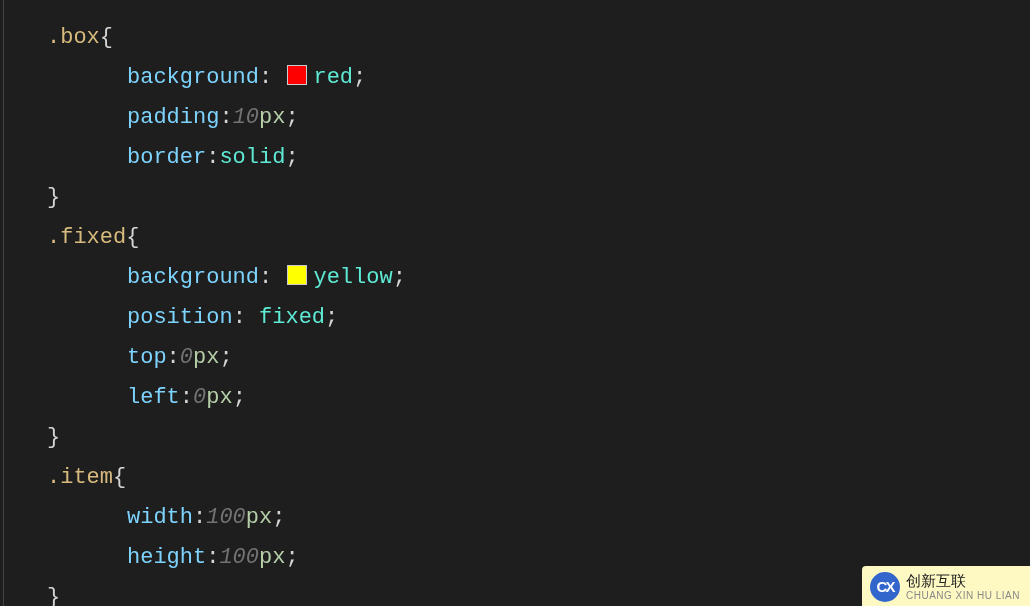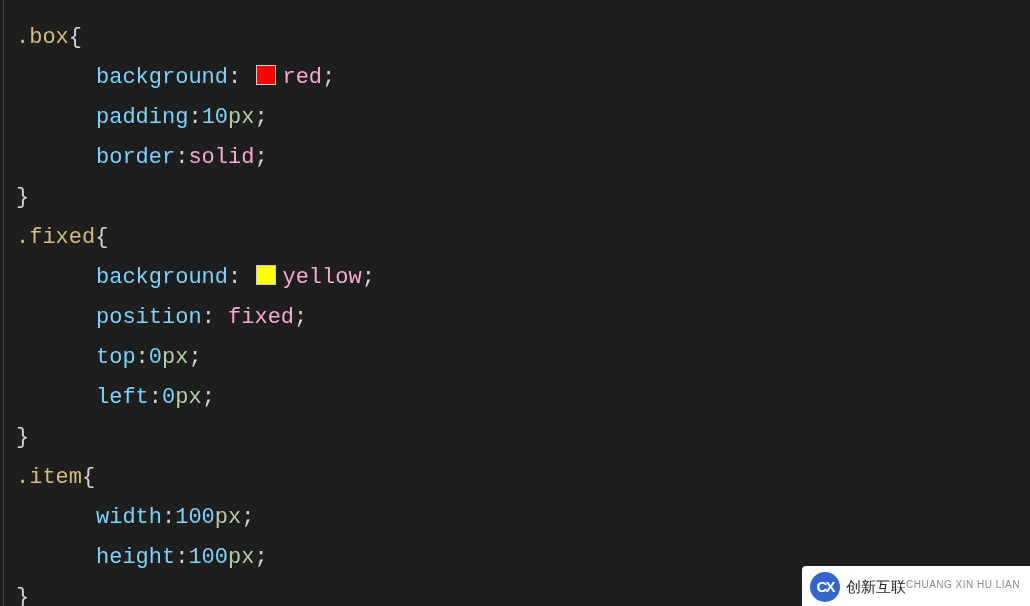--- a/index.html
+++ b/index.html
@@ -1,33 +1,33 @@
 <!DOCTYPE html>
 <html><head>
 <meta charset="utf-8">
 <style>
   html,body{margin:0;padding:0;width:1030px;height:606px;background:#1e1e1e;font-family:Consolas,"Courier New",monospace;font-size:22px;overflow:hidden;}
-  .editor{display:flex;height:100%;}
+  .editor{display:flex;height:100%;gap:31px;}
   .gutter{width:6px;height:100%;position:relative;}
   .gutter::after{content:"";position:absolute;left:3px;top:0;bottom:0;width:1px;background:#444;}
   .code{flex:1;padding:18px 10px 0 10px;line-height:40px;white-space:pre;color:#d4d4d4;}
   .sel{color:#d7ba7d;}
   .brace{color:#d4d4d4;}
   .prop{color:#7dd3fc;}
   .punct{color:#d4d4d4;}
-  .val{color:#f9a8d4;}
-  .num{color:#7dd3fc;}
+  .val{color:#5eead4;}
+  .num{color:#737373;font-style:italic;}
   .unit{color:#b5cea8;font-family:Liberation Mono, monospace;}
   .swatch{display:inline-block;width:18px;height:18px;border:1px solid #ccc;vertical-align:-2px;margin:0 6px 0 2px;}
   .swatch.red{background:#ff0000;}
   .swatch.yellow{background:#ffff00;}
   .indent{display:inline-block;width:80px;}
-  .watermark{position:absolute;right:0;bottom:0;display:flex;align-items:center;gap:6px;background:#ffffff;color:#333;font-size:13px;font-family:"Microsoft YaHei",Arial,sans-serif;padding:6px 10px 4px 8px;border-top-left-radius:4px;line-height:1.1;}
+  .watermark{position:absolute;right:0;bottom:0;display:flex;align-items:center;gap:6px;background:#fef9c3;color:#333;font-size:13px;font-family:"Microsoft YaHei",Arial,sans-serif;padding:6px 10px 4px 8px;border-top-left-radius:4px;line-height:1.1;}
   .wm-logo{width:30px;height:30px;border-radius:50%;background:#3366cc;color:#fff;display:flex;align-items:center;justify-content:center;font-weight:bold;font-size:15px;font-family:Arial,sans-serif;letter-spacing:-2px;}
-  .wm-text{display:flex;flex-direction:row;}
+  .wm-text{display:flex;flex-direction:column;}
   .wm-main{font-size:15px;color:#222;font-weight:500;}
   .wm-sub{font-size:10px;color:#888;letter-spacing:0.5px;}
 </style>
 </head>
 <body>
 
 <div class="editor">
   <div class="gutter"></div>
   <div class="code" id="code"><div><span class="sel">.box</span><span class="brace">{</span></div><div><span class="indent"></span><span class="prop">background</span><span class="punct">: </span><span class="swatch red"></span><span class="val">red</span><span class="punct">;</span></div><div><span class="indent"></span><span class="prop">padding</span><span class="punct">:</span><span class="num">10</span><span class="unit">px</span><span class="punct">;</span></div><div><span class="indent"></span><span class="prop">border</span><span class="punct">:</span><span class="val">solid</span><span class="punct">;</span></div><div><span class="brace">}</span></div><div><span class="sel">.fixed</span><span class="brace">{</span></div><div><span class="indent"></span><span class="prop">background</span><span class="punct">: </span><span class="swatch yellow"></span><span class="val">yellow</span><span class="punct">;</span></div><div><span class="indent"></span><span class="prop">position</span><span class="punct">: </span><span class="val">fixed</span><span class="punct">;</span></div><div><span class="indent"></span><span class="prop">top</span><span class="punct">:</span><span class="num">0</span><span class="unit">px</span><span class="punct">;</span></div><div><span class="indent"></span><span class="prop">left</span><span class="punct">:</span><span class="num">0</span><span class="unit">px</span><span class="punct">;</span></div><div><span class="brace">}</span></div><div><span class="sel">.item</span><span class="brace">{</span></div><div><span class="indent"></span><span class="prop">width</span><span class="punct">:</span><span class="num">100</span><span class="unit">px</span><span class="punct">;</span></div><div><span class="indent"></span><span class="prop">height</span><span class="punct">:</span><span class="num">100</span><span class="unit">px</span><span class="punct">;</span></div><div><span class="brace">}</span></div></div>
 </div>

